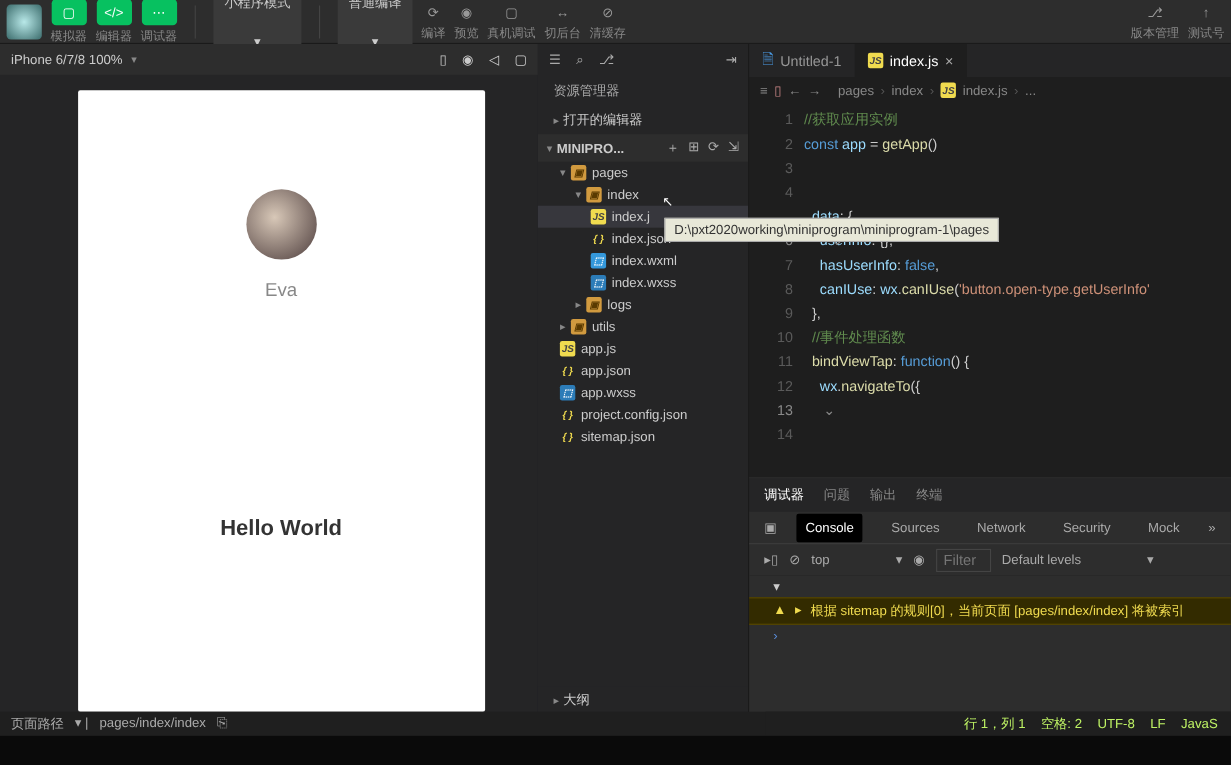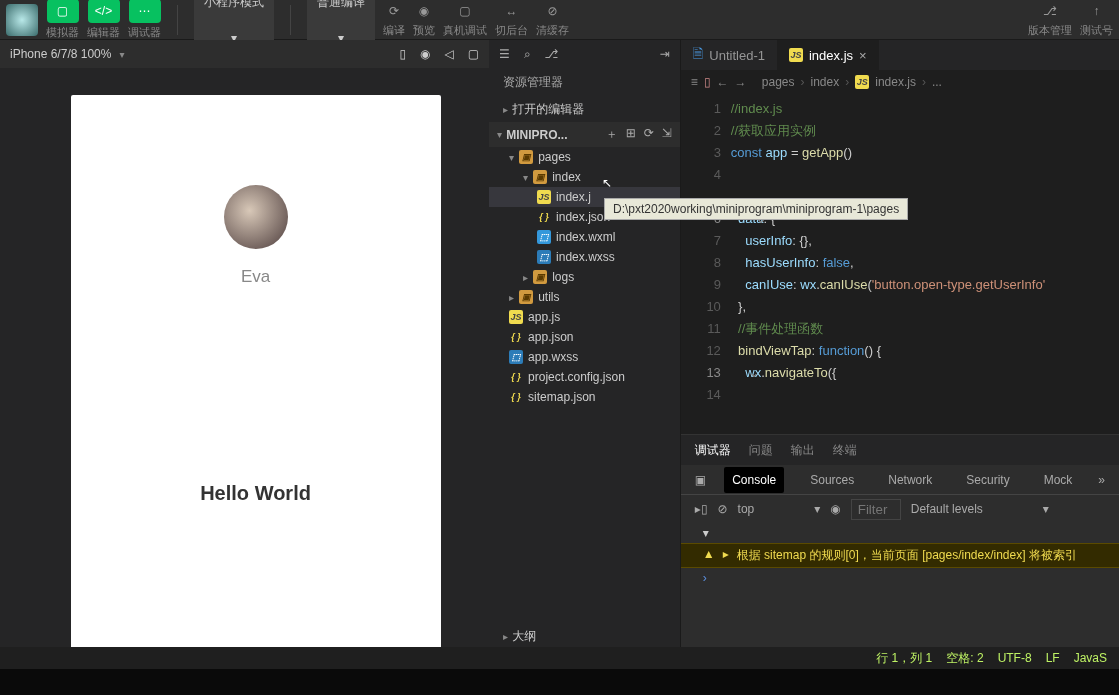--- a/index.html
+++ b/index.html
@@ -14,21 +14,21 @@
 .dropdown { background: #3a3a3a; padding: 4px 10px; border-radius: 4px; display: flex; align-items: center; gap: 20px; color: #ccc; font-size: 12px; flex-direction: column; }
 .sep-v { width: 1px; height: 30px; background: #444; margin: 0 8px; }
 .spacer { flex: 1; }
 .top-icon { width: 20px; height: 20px; display: flex; align-items: center; justify-content: center; color: #999; cursor: pointer; }
 
 .main-area { display: flex; height: 634px; }
 
 .simulator-pane { width: 500px; background: #252526; display: flex; flex-direction: column; }
 .sim-toolbar { height: 28px; background: #2d2d2d; display: flex; align-items: center; padding: 0 10px; gap: 8px; color: #ccc; font-size: 12px; }
 .sim-toolbar .right { margin-left: auto; display: flex; gap: 14px; }
-.sim-device { flex: 1; display: flex; align-items: flex-end; justify-content: center; padding: 14px 0; margin-left: 22px; }
+.sim-device { flex: 1; display: flex; align-items: flex-start; justify-content: center; padding: 14px 0; margin-left: 22px; }
 .phone { width: 370px; height: 565px; background: #fff; border-radius: 2px; display: flex; flex-direction: column; align-items: center; padding-top: 90px; }
 .avatar-lg { width: 64px; height: 64px; border-radius: 50%; background: radial-gradient(circle at 40% 40%, #d8c8b8, #4a3a3a); }
 .username { margin-top: 18px; color: #888; font-size: 17px; }
 .hello { margin-top: 195px; color: #333; font-size: 20px; font-weight: bold; }
 
 .explorer-pane { width: 196px; background: #252526; display: flex; flex-direction: column; border-right: 1px solid #1a1a1a; }
 .exp-toolbar { height: 28px; display: flex; align-items: center; padding: 0 10px; gap: 14px; color: #aaa; }
 .exp-title { padding: 6px 14px; color: #aaa; font-size: 12px; }
 .exp-section { padding: 4px 14px; color: #ccc; font-size: 12px; display: flex; align-items: center; gap: 4px; cursor: pointer; }
 .exp-header { display: flex; align-items: center; gap: 4px; padding: 4px 8px; background: #2d2d2d; }
@@ -307,21 +307,20 @@
         <div>7</div>
           <div>8</div>
           <div>9</div>
           <div>10</div>
           <div>11</div>
           <div>12</div>
         <div class="fold"><span>13</span> <span style="position:absolute;left:42px">⌄</span></div>
         <div>14</div>
       </div>
       <div class="code-lines">
-        <div class="line"><span class="c-comment">//index.js</span></div>
         <div class="line"><span class="c-comment">//获取应用实例</span></div>
         <div class="line"><span class="c-keyword2">const</span> <span class="c-var">app</span><span class="c-punct"> = </span><span class="c-func">getApp</span><span class="c-punct">()</span></div>
         <div class="line"> </div>
         <div class="line"> </div>
         <div class="line">  <span class="c-var">data</span><span class="c-punct">: {</span></div>
         <div class="line">    <span class="c-var">userInfo</span><span class="c-punct">: {},</span></div>
         <div class="line">    <span class="c-var">hasUserInfo</span><span class="c-punct">: </span><span class="c-literal">false</span><span class="c-punct">,</span></div>
         <div class="line">    <span class="c-var">canIUse</span><span class="c-punct">: </span><span class="c-var">wx</span><span class="c-punct">.</span><span class="c-func">canIUse</span><span class="c-punct">(</span><span class="c-string">'button.open-type.getUserInfo'</span></div>
         <div class="line">  <span class="c-punct">},</span></div>
         <div class="line">  <span class="c-comment">//事件处理函数</span></div>
@@ -372,20 +371,26 @@
         <div class="console-line prompt">
             <span>›</span>
           </div>
       </div>
     </div>
   </div>
 
 </div>
 
 <div class="status-bar">
+  <div class="sbl">
+    <span>页面路径</span>
+      <span>▾ |</span>
+    <span>pages/index/index</span>
+    <span>⎘</span>
+  </div>
   <div class="spacer"></div>
   <span>👁</span>&nbsp;&nbsp;
   <span>⋯</span>
   <span style="width:40px"></span>
   <span>⊗ <span>0</span></span>&nbsp;
   <span>⚠ <span>0</span></span>
 </div>
 <div class="editor-status">
   <span>行 1，列 1</span>
   <span>空格: 2</span>

